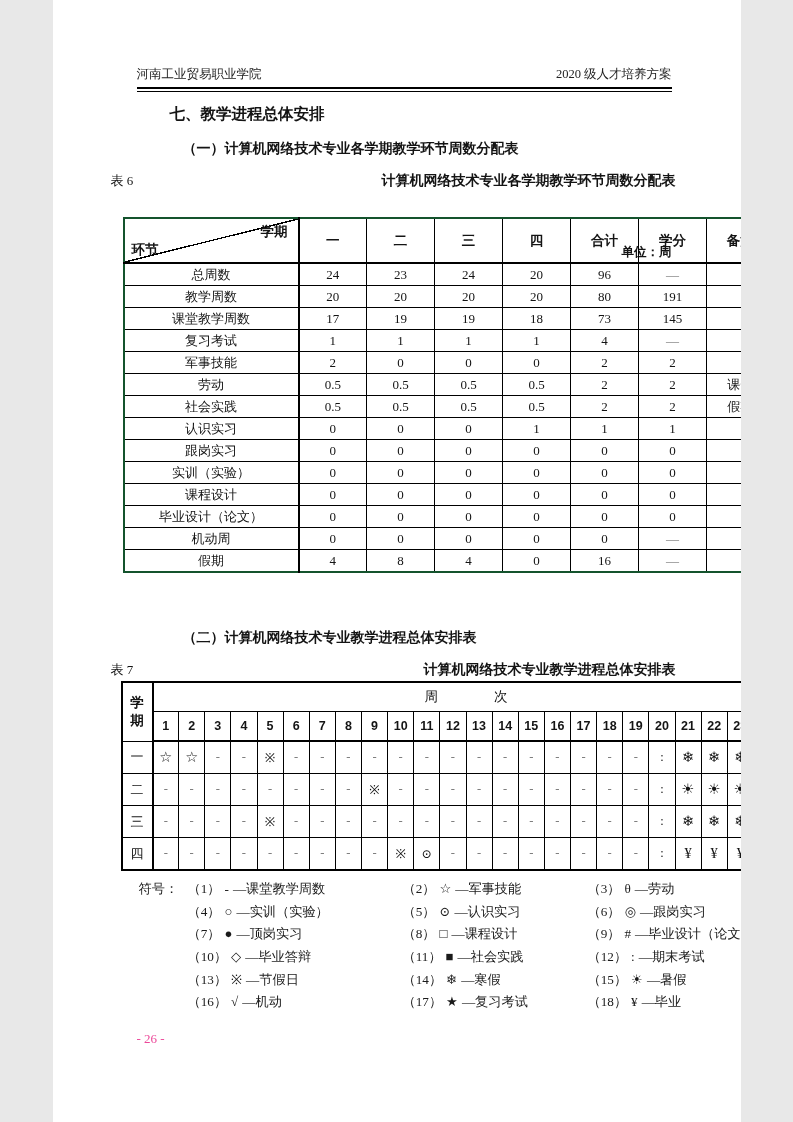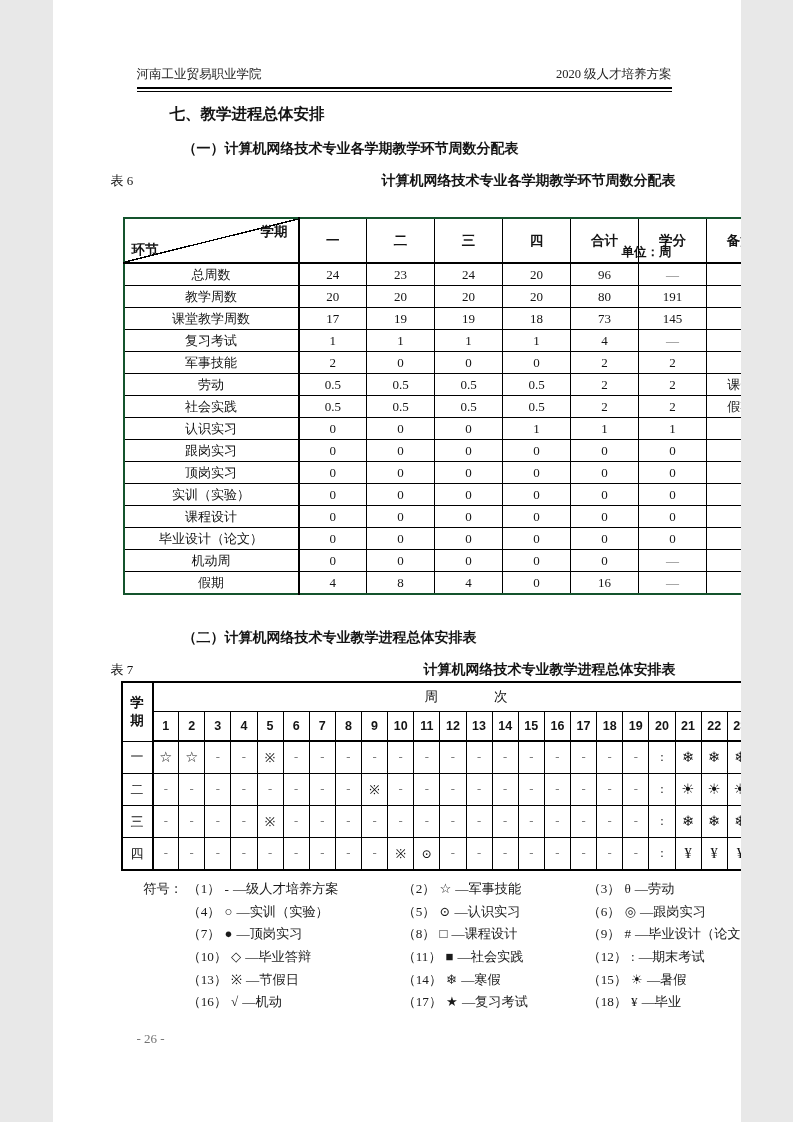--- a/index.html
+++ b/index.html
@@ -56,27 +56,27 @@
   .t7 .wk span{margin:0 28px;}
   .t7 tr.nums th{height:28px;border-bottom:2px solid #000;font-size:12.5px;font-weight:bold;
                  font-family:"Liberation Sans","DejaVu Sans",sans-serif;}
   .t7 .rl{border-right:2px solid #000;font-size:13px;font-weight:normal;}
   .t7 tbody td{height:31px;font-size:12.5px;}
   .t7 td.big{font-size:14.5px;}
 
   
   .legend{position:absolute;left:86px;top:880px;font-size:13.2px;color:#1a1a1a;}
   .lg-row{height:22.5px;white-space:nowrap;}
-  .lg-prefix{display:inline-block;width:49px;text-align:center;}
+  .lg-prefix{display:inline-block;width:49px;}
   .lg-item{display:inline-block;}
   .lg-c0{width:215px;}
   .lg-c1{width:185px;}
   .lg-sym{padding:0 4px;}
 
-  .footer{position:absolute;left:84px;top:1031px;font-size:13px;color:#737373;}
+  .footer{position:absolute;left:84px;top:1031px;font-size:13px;color:#ec4899;}
 </style>
 </head>
 <body>
 
 <div class="page">
 
   <div class="doc-header">
     <span class="hl">河南工业贸易职业学院</span>
     <span class="hr">2020 级人才培养方案</span>
   </div>
@@ -193,30 +193,20 @@
           <td class="">0</td>
           <td class="">0</td>
           <td class="">0</td>
           <td class="">1</td>
           <td class="">1</td>
           <td class="">1</td>
           <td class=""></td>
         </tr>
         <tr>
           <th class="label">跟岗实习</th>
-          <td class="">0</td>
-          <td class="">0</td>
-          <td class="">0</td>
-          <td class="">0</td>
-          <td class="">0</td>
-          <td class="">0</td>
-          <td class=""></td>
-        </tr>
-        <tr>
-          <th class="label">顶岗实习</th>
           <td class="">0</td>
           <td class="">0</td>
           <td class="">0</td>
           <td class="">0</td>
           <td class="">0</td>
           <td class="">0</td>
           <td class=""></td>
         </tr>
         <tr>
           <th class="label">实训（实验）</th>
@@ -446,21 +436,21 @@
           <td class="wc">:</td>
           <td class="wc big">¥</td>
           <td class="wc big">¥</td>
           <td class="wc big">¥</td>
           <td class="wc big">¥</td>
         </tr>
       </tbody>
     </table>
 
   <div class="legend" id="legend">
-      <div class="lg-row"><span class="lg-prefix">符号：</span><span class="lg-item lg-c0"><span>（1）</span><span class="lg-sym">-</span><span>—级人才培养方案</span></span><span class="lg-item lg-c1"><span>（2）</span><span class="lg-sym">☆</span><span>—军事技能</span></span><span class="lg-item lg-c2"><span>（3）</span><span class="lg-sym">θ</span><span>—劳动</span></span></div>
+      <div class="lg-row"><span class="lg-prefix">符号：</span><span class="lg-item lg-c0"><span>（1）</span><span class="lg-sym">-</span><span>—课堂教学周数</span></span><span class="lg-item lg-c1"><span>（2）</span><span class="lg-sym">☆</span><span>—军事技能</span></span><span class="lg-item lg-c2"><span>（3）</span><span class="lg-sym">θ</span><span>—劳动</span></span></div>
       <div class="lg-row"><span class="lg-prefix"></span><span class="lg-item lg-c0"><span>（4）</span><span class="lg-sym">○</span><span>—实训（实验）</span></span><span class="lg-item lg-c1"><span>（5）</span><span class="lg-sym">⊙</span><span>—认识实习</span></span><span class="lg-item lg-c2"><span>（6）</span><span class="lg-sym">◎</span><span>—跟岗实习</span></span></div>
       <div class="lg-row"><span class="lg-prefix"></span><span class="lg-item lg-c0"><span>（7）</span><span class="lg-sym">●</span><span>—顶岗实习</span></span><span class="lg-item lg-c1"><span>（8）</span><span class="lg-sym">□</span><span>—课程设计</span></span><span class="lg-item lg-c2"><span>（9）</span><span class="lg-sym">#</span><span>—毕业设计（论文）</span></span></div>
       <div class="lg-row"><span class="lg-prefix"></span><span class="lg-item lg-c0"><span>（10）</span><span class="lg-sym">◇</span><span>—毕业答辩</span></span><span class="lg-item lg-c1"><span>（11）</span><span class="lg-sym">■</span><span>—社会实践</span></span><span class="lg-item lg-c2"><span>（12）</span><span class="lg-sym">:</span><span>—期末考试</span></span></div>
       <div class="lg-row"><span class="lg-prefix"></span><span class="lg-item lg-c0"><span>（13）</span><span class="lg-sym">※</span><span>—节假日</span></span><span class="lg-item lg-c1"><span>（14）</span><span class="lg-sym">❄</span><span>—寒假</span></span><span class="lg-item lg-c2"><span>（15）</span><span class="lg-sym">☀</span><span>—暑假</span></span></div>
       <div class="lg-row"><span class="lg-prefix"></span><span class="lg-item lg-c0"><span>（16）</span><span class="lg-sym">√</span><span>—机动</span></span><span class="lg-item lg-c1"><span>（17）</span><span class="lg-sym">★</span><span>—复习考试</span></span><span class="lg-item lg-c2"><span>（18）</span><span class="lg-sym">¥</span><span>—毕业</span></span></div>
     </div>
 
   <div class="footer">- 26 -</div>
 </div>
 

